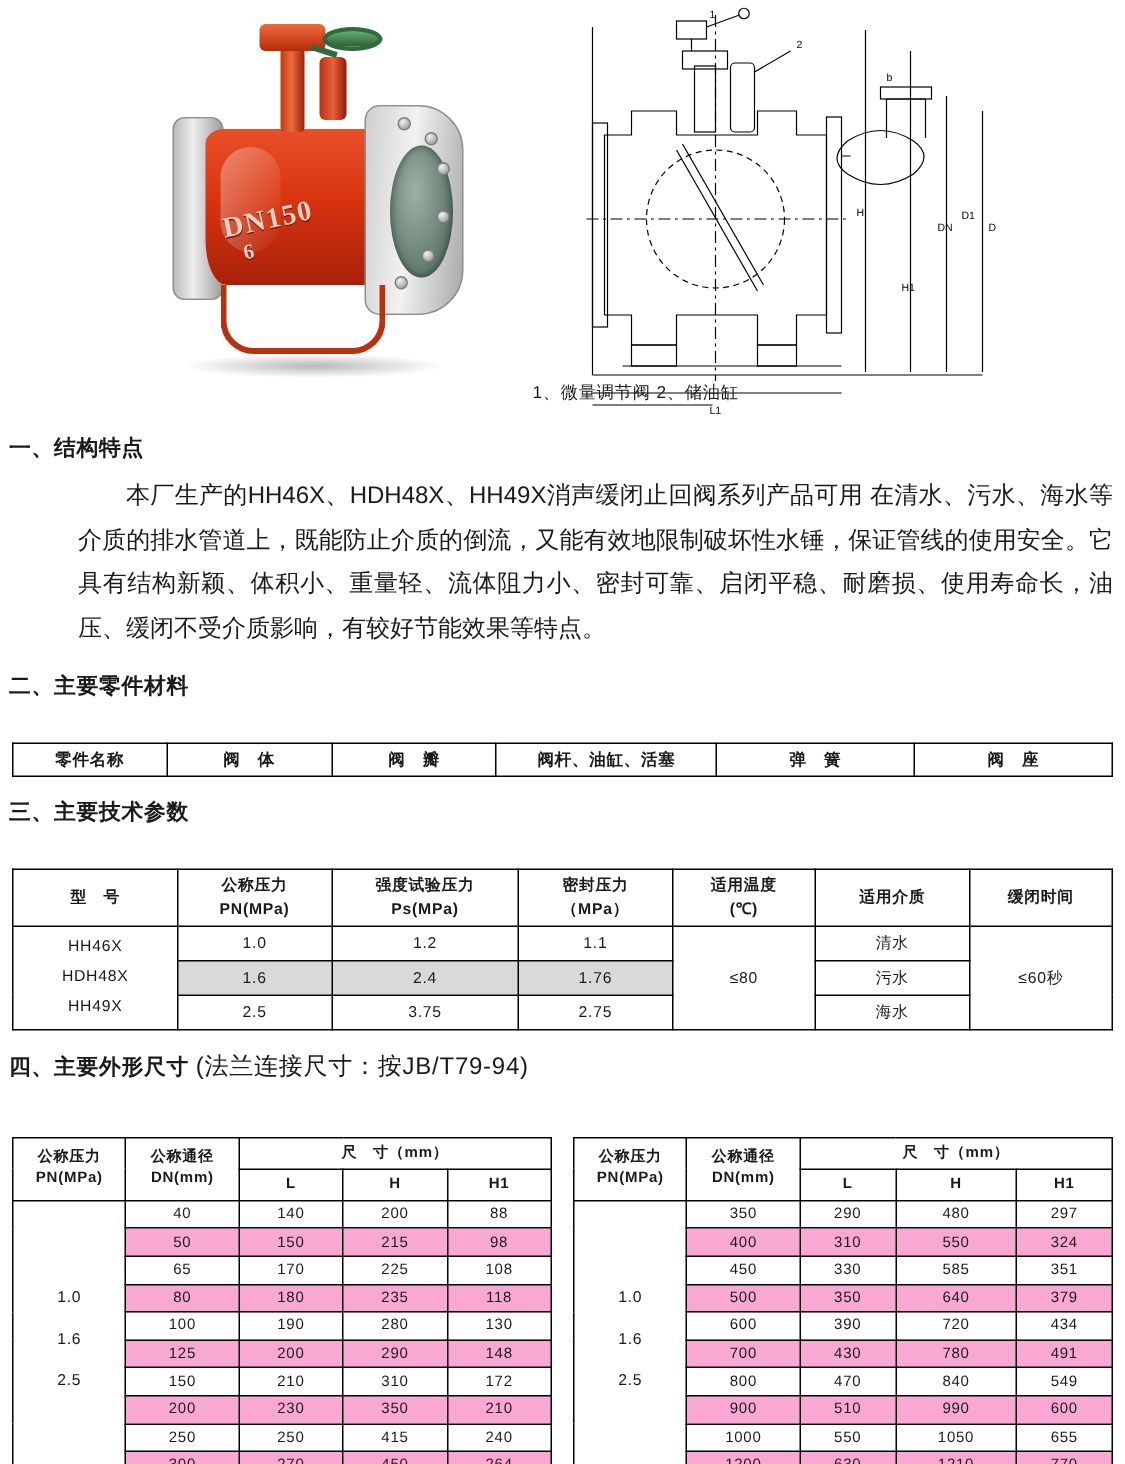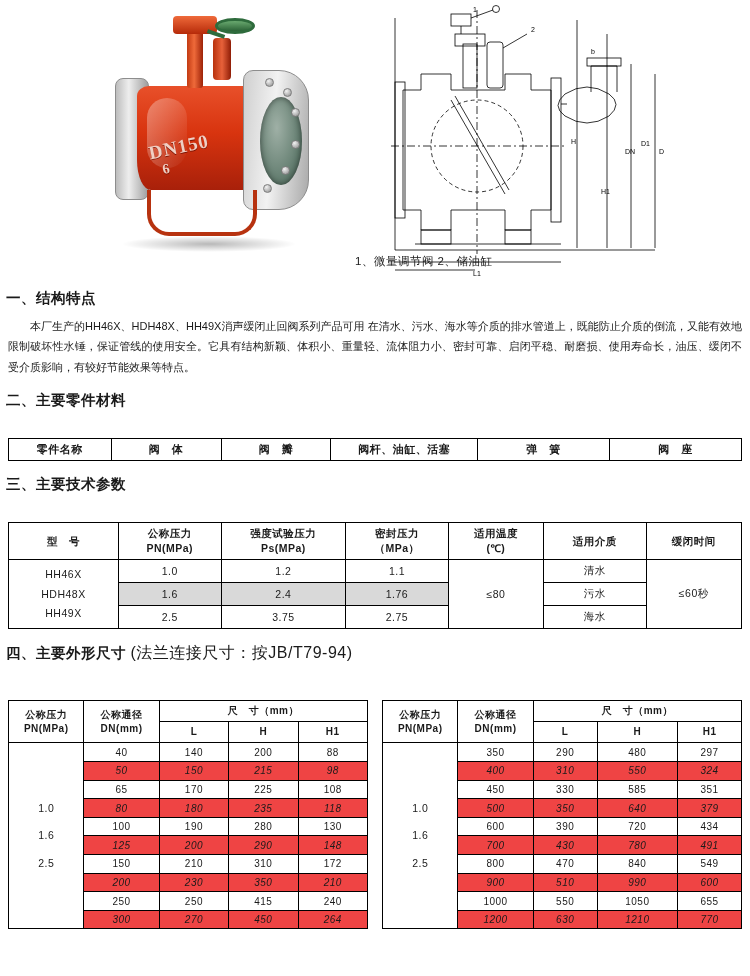--- a/index.html
+++ b/index.html
@@ -140,25 +140,26 @@
     font-weight: bold;
     margin: 14px 0 8px 0;
     padding-left: 6px;
     letter-spacing: .5px;
   }
   .h-sec .sub {
     font-size: 16px;
     font-weight: normal;
   }
   .para {
-    font-size: 11px;
+    font-size: 16px;
     line-height: 1.85;
     padding: 0 8px 0 8px;
     text-align: justify;
     text-indent: 2em;
+    margin-left: 44px;
   }
 
   
   table {
     border-collapse: collapse;
     font-size: 10.5px;
     width: 100%;
     margin-top: 28px;
   }
   .tbl-wrap { padding: 0 8px; }
@@ -175,21 +176,21 @@
 
   .tech th { height: 19px; line-height: 1.45; font-size: 10.5px; }
   .tech td { height: 23px; }
   .tech .shade { background: #d9d9d9; }
   .tech .model { font-size: 10.5px; line-height: 1.9; }
 
   .dims-row { display: flex; gap: 14px; padding: 0 8px; }
   .dims-col { flex: 1 1 0; }
   .dims th { height: 17px; font-size: 10px; line-height: 1.4; }
   .dims td { height: 18.6px; font-size: 10px; }
-  .dims .shade { background: #ef4444; font-style: italic; }
+  .dims .shade { background: #f9a8d4; }
   .dims .pn { font-size: 10.5px; line-height: 2.6; }
 
   
   svg.dwg { position: absolute; left: 0; top: 0; }
 </style>
 </head>
 <body>
 
 <div class="top-area">
 

